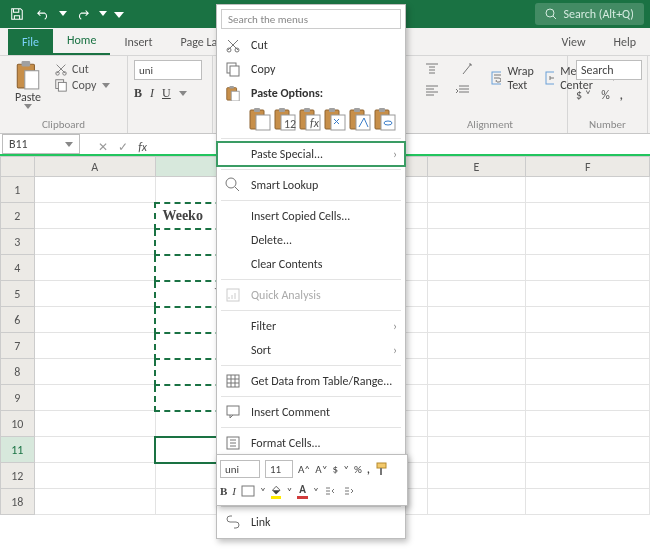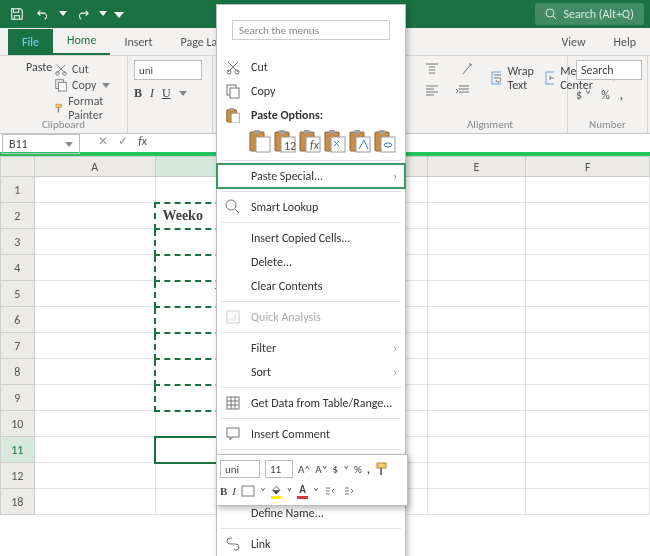--- a/index.html
+++ b/index.html
@@ -8,55 +8,55 @@
 .titlebar .qat-btn{width:22px;height:22px;display:flex;align-items:center;justify-content:center;color:#fff}
 .titlebar .search-box{margin-left:auto;display:flex;align-items:center;gap:6px;color:#d5ebe0;background:rgba(255,255,255,.18);padding:2px 10px;border-radius:3px;height:22px}
 .ribbon-tabs{height:28px;background:#f3f2f1;display:flex;align-items:flex-end;padding-left:8px;gap:0;border-bottom:1px solid #d6d6d6}
 .ribbon-tab{padding:6px 14px;color:#555;cursor:pointer}
 .ribbon-tab.file{background:#1a7243;color:#7dd3fc}
 .ribbon-tab.active{color:#1a7243;border-bottom:2px solid #1a7243;font-weight:400}
 .ribbon{height:78px;background:#f3f2f1;display:flex;border-bottom:1px solid #c7c7c7}
 .group{display:flex;flex-direction:column;padding:4px 6px 0;border-right:1px solid #d6d6d6;position:relative}
 .group-label{position:absolute;bottom:2px;left:0;right:0;text-align:center;color:#8a8a8a;font-size:11px}
 .clipboard-group{width:128px}
-.paste-big{display:flex;flex-direction:row;align-items:flex-start;width:44px;gap:20px}
+.paste-big{display:flex;flex-direction:column;align-items:center;width:44px;gap:0}
 .paste-big .ic{width:28px;height:30px}
 .cb-row{display:flex;gap:4px}
 .cb-side{display:flex;flex-direction:column;gap:2px;margin-top:2px}
 .cb-side .row{display:flex;align-items:center;gap:4px;color:#555}
 .cb-side .ic{width:14px;height:14px}
 .font-group{width:85px}
 .font-top{display:flex;gap:4px;align-items:center}
 .font-name{border:1px solid #bdbdbd;background:#fff;height:20px;width:68px;padding:0 4px;font-size:11px;display:flex;align-items:center}
 .font-bot{display:flex;gap:8px;align-items:center;margin-top:6px}
 .font-bot span{font-family:'Times New Roman',serif}
 .align-group{width:155px;padding-left:12px}
 .align-top{display:flex;align-items:center;gap:22px;margin-top:2px}
 .align-bot{display:flex;align-items:center;gap:16px;margin-top:8px}
 .wrap-merge{display:flex;gap:6px;margin-left:4px}
 .wrap-merge .row{display:flex;align-items:center;gap:6px}
 .num-group{width:80px;padding-left:8px}
 .num-general{border:1px solid #bdbdbd;background:#fff;height:20px;width:66px;padding:0 4px;display:flex;align-items:center}
 .num-row{display:flex;gap:10px;margin-top:8px;align-items:center}
-.namebox-bar{height:22px;background:#fff;display:flex;align-items:flex-start;border-bottom:4px solid #22c55e}
+.namebox-bar{height:22px;background:#fff;display:flex;align-items:flex-end;border-bottom:2px solid #22c55e}
 .namebox{border:1px solid #bdbdbd;width:78px;height:20px;display:flex;align-items:center;padding:0 6px;margin-left:2px;justify-content:space-between}
 .fx-area{display:flex;align-items:center;gap:10px;margin-left:18px;color:#999}
 .grid-area{position:relative;background:#fff}
 .grid-area table{border-collapse:collapse;width:100%}
 .hdr-corner{width:30px;height:20px;background:#eceae6;border:1px solid #ccc}
 .col-hdr{background:#eceae6;border:1px solid #ccc;text-align:center;color:#555;height:20px;font-size:12px}
 .row-hdr{background:#eceae6;border:1px solid #ccc;text-align:center;color:#555;width:30px;font-size:12px}
 .col-a{width:108px}.col-b{width:140px}.col-c{width:14px}.col-d{width:88px}.col-e{width:88px}.col-f{width:110px}
 td.cell{border:1px solid #e3e3e3;height:26px;padding:0 6px;font-family:'Times New Roman',serif;font-size:14px;text-align:center}
 .header-cell{font-weight:bold;background:#fff}
 .marching{border:2px dashed #1a7243!important}
 .active-cell{border:2px solid #1a7243!important}
 .row-hdr.active,.col-hdr.active{background:#d7e8dc;color:#1a7243}
 .ctx-menu{position:absolute;left:216px;top:4px;width:190px;background:#fff;border:1px solid #bdbdbd;box-shadow:2px 3px 6px rgba(0,0,0,.25);z-index:20;padding-bottom:4px}
-.ctx-search{border:1px solid #ccc;margin:15px;height:20px;display:flex;align-items:center;padding:0 6px;color:#888;font-size:11px}
+.ctx-search{border:1px solid #ccc;margin:4px;height:20px;display:flex;align-items:center;padding:0 6px;color:#888;font-size:11px}
 .ctx-item{display:flex;align-items:center;height:24px;padding:0 8px;gap:10px;cursor:default;color:#333}
 .ctx-item .ic{width:16px;height:16px;flex:none}
 .ctx-item.disabled{color:#aaa}
 .ctx-sep{height:1px;background:#e3e3e3;margin:3px 4px}
 .paste-opts{display:flex;gap:3px;padding:2px 6px 4px 32px}
 .paste-opts .po{width:22px;height:24px}
 .ctx-item.highlighted{outline:2px solid #3a9c64;outline-offset:-1px;background:#fff}
 .ctx-item .chev{margin-left:auto;color:#888}
 .mini-toolbar{position:absolute;left:216px;top:454px;width:192px;background:#fff;border:1px solid #bdbdbd;box-shadow:2px 3px 6px rgba(0,0,0,.25);z-index:20;padding:3px}
 .mini-row{display:flex;align-items:center;gap:5px;height:22px}
@@ -144,27 +144,20 @@
         <div class="row">
           <svg class="ic" viewBox="0 0 16 16">
               <rect x="2" y="2" width="9" height="10" fill="none" stroke="#777"></rect>
               <rect x="5" y="5" width="9" height="10" fill="#fff" stroke="#777"></rect>
             </svg>
           <span>Copy</span>
             <svg width="8" height="5" style="margin-left:2px">
               <path d="M0 0h8L4 5z" fill="#888"></path>
             </svg>
         </div>
-        <div class="row">
-          <svg class="ic" viewBox="0 0 16 16">
-              <rect x="3" y="2" width="9" height="5" fill="#f3c96b" stroke="#b58a2e"></rect>
-              <path d="M7 7v8" stroke="#777" stroke-width="2"></path>
-            </svg>
-          <span>Format Painter</span>
-        </div>
       </div>
     </div>
     <div class="group-label">Clipboard</div>
   </div>
 
   <div class="group font-group">
     <div class="font-top">
       <div class="font-name">uni</div>
     </div>
     <div class="font-bot">

